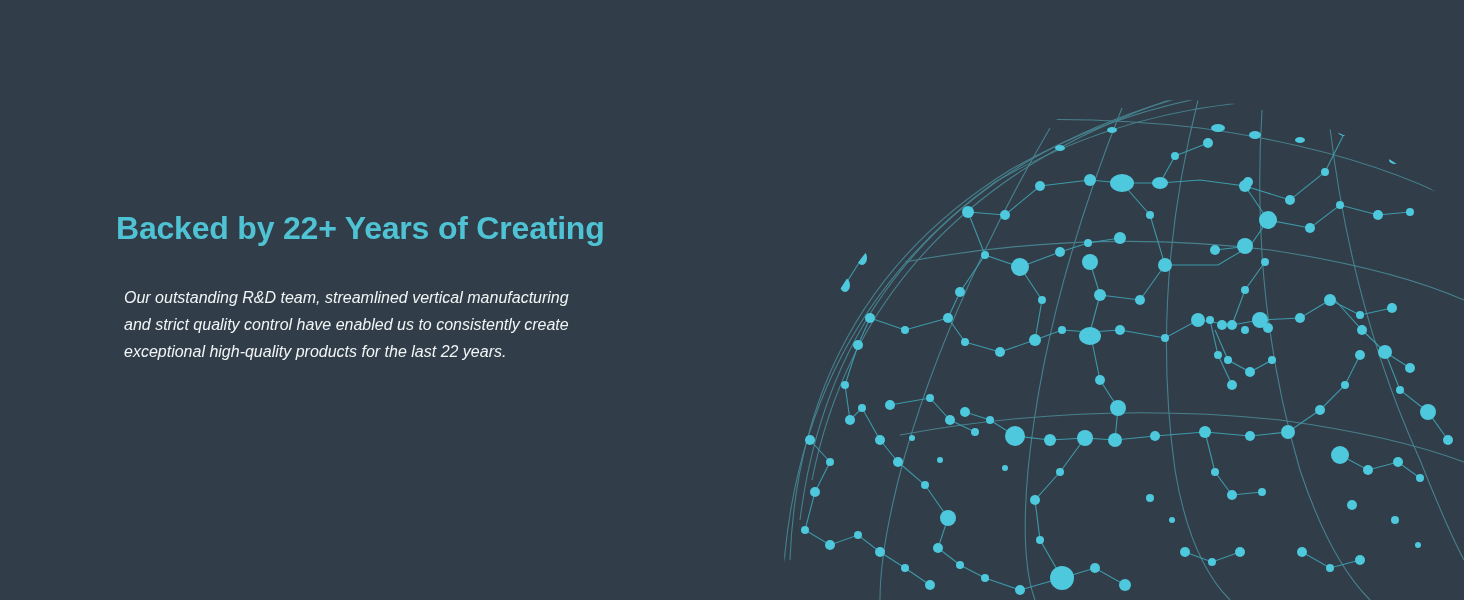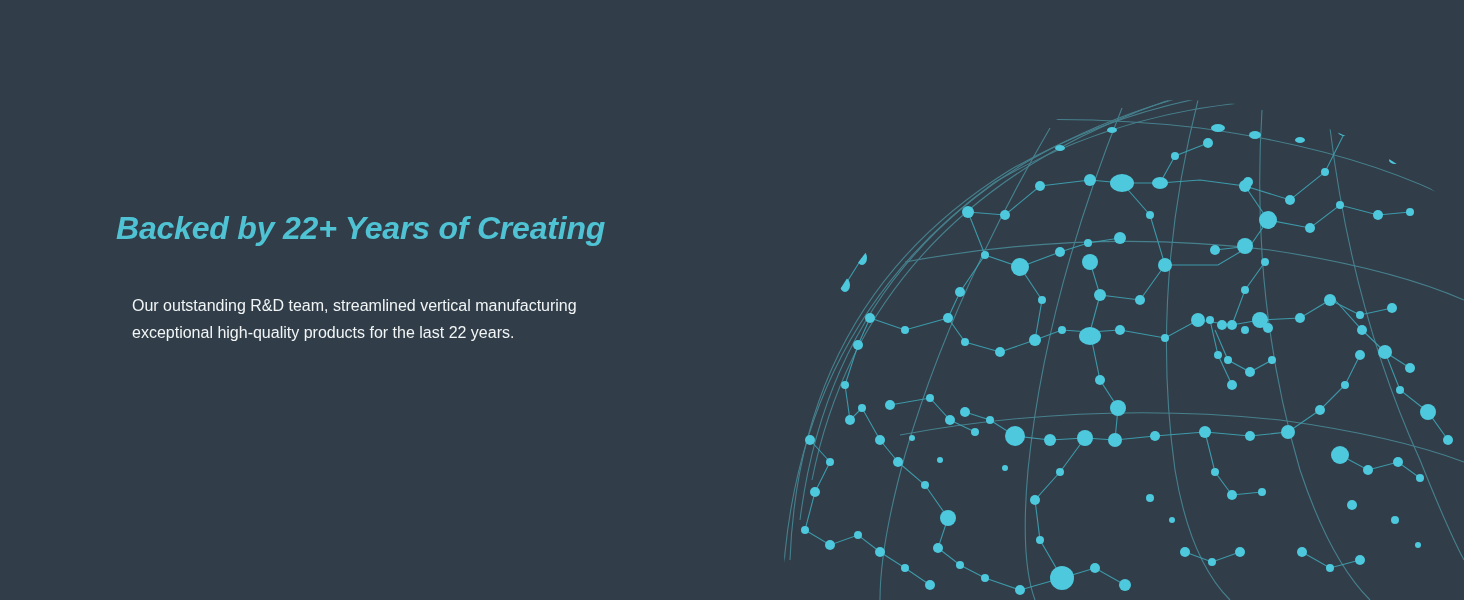--- a/index.html
+++ b/index.html
@@ -32,30 +32,30 @@
     top: 210px;
     width: 540px;
   }
   #headline {
     margin: 0;
     font-size: 32px;
     font-weight: bold;
     line-height: 36px;
     letter-spacing: -0.2px;
     color: #4fc3d4;
-    font-style: italic;
   }
   #headline .hl-line { display: block; }
   #subcopy {
-    margin: 16px;
+    margin: 8px;
     padding-top: 30px;
     font-size: 16px;
     line-height: 27px;
     color: #f2f5f6;
     font-weight: normal;
+    font-style: italic;
   }
   #subcopy .sub-line { display: block; }
 </style>
 </head>
 <body>
 
 <div id="banner">
 
   <div id="globe-layer">
     <svg id="globe-svg" viewBox="0 0 1464 600" xmlns="http://www.w3.org/2000/svg" aria-hidden="true">
@@ -273,17 +273,18 @@
       </g>
     </svg>
   </div>
 
   <div id="copy-block">
     <h1 id="headline">
       <span class="hl-line">Backed by 22+ Years of Creating</span>
     </h1>
     <p id="subcopy">
       <span class="sub-line">Our outstanding R&amp;D team, streamlined vertical manufacturing</span>
+      <span class="sub-line">and strict quality control have enabled us to consistently create</span>
       <span class="sub-line">exceptional high-quality products for the last 22 years.</span>
     </p>
   </div>
 
 </div>
 
 </body></html>

